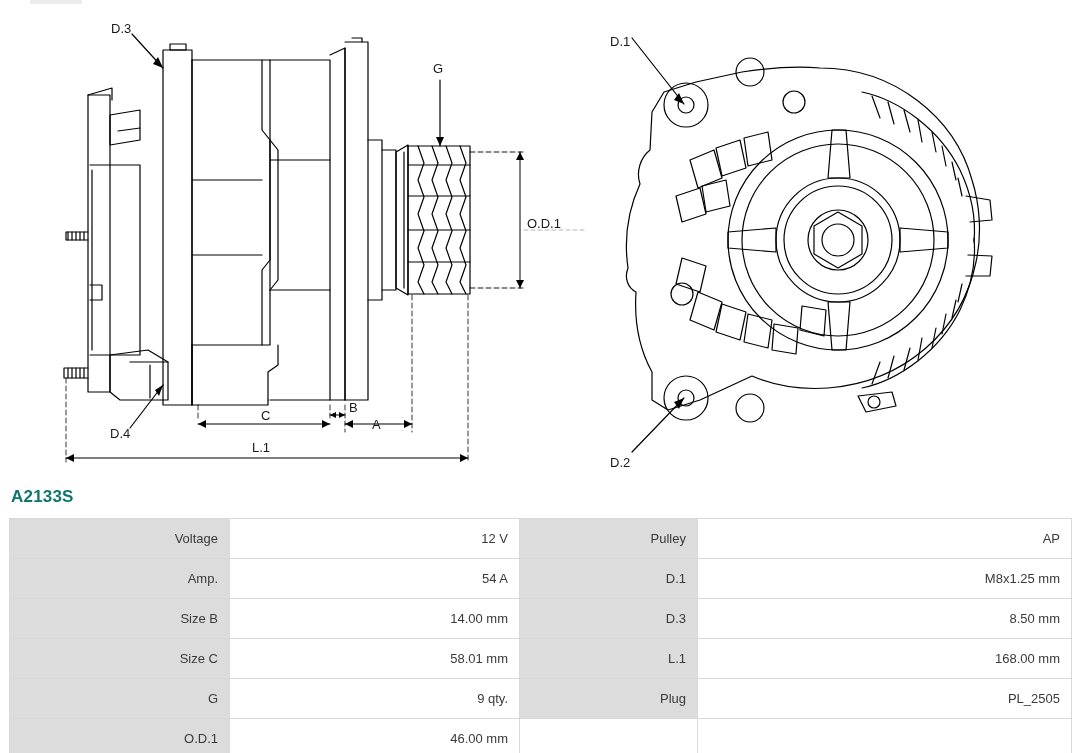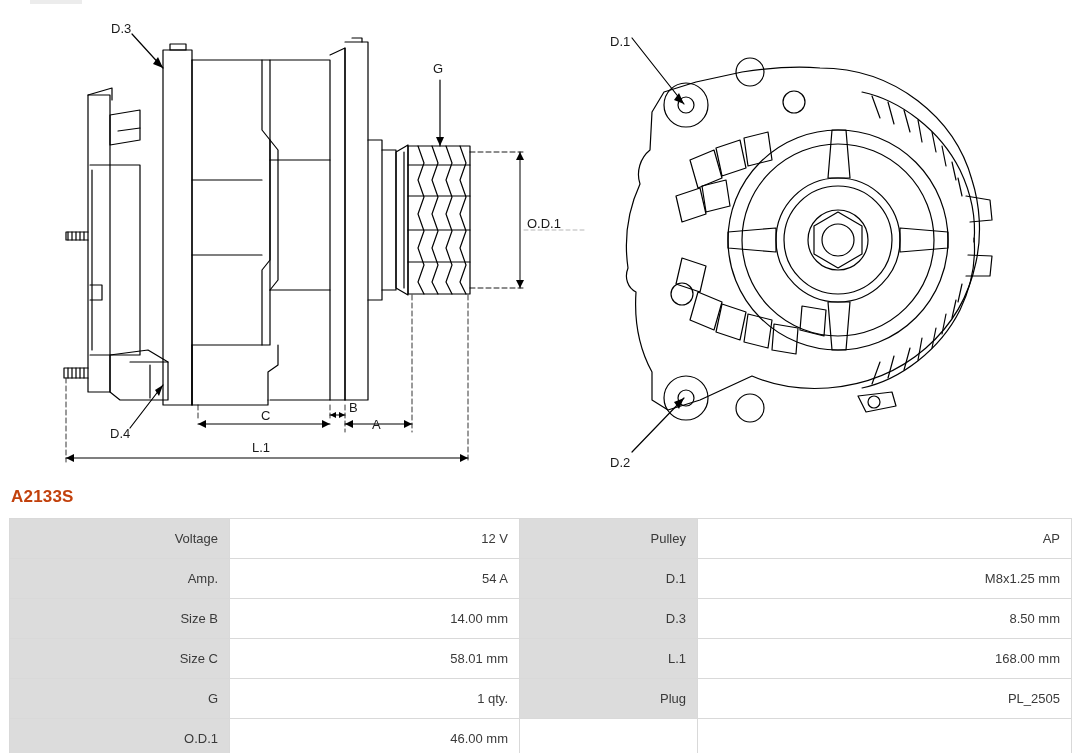--- a/index.html
+++ b/index.html
@@ -28,21 +28,21 @@
     font-size: 13px;
     fill: #1a1a1a;
   }
   
   #part-number {
     position: absolute;
     left: 11px;
     top: 487px;
     font-size: 17px;
     font-weight: bold;
-    color: #c2410c;
+    color: #0f766e;
     letter-spacing: 0.2px;
   }
   
   #spec-table {
     position: absolute;
     left: 9px;
     top: 518px;
     width: 1062px;
     border-collapse: collapse;
     table-layout: fixed;
@@ -290,21 +290,21 @@
         <td class="v">8.50 mm</td>
       </tr>
       <tr>
         <td class="k">Size C</td>
         <td class="v">58.01 mm</td>
         <td class="k">L.1</td>
         <td class="v">168.00 mm</td>
       </tr>
       <tr>
         <td class="k">G</td>
-        <td class="v">1 qty.</td>
+        <td class="v">9 qty.</td>
         <td class="k">Plug</td>
         <td class="v">PL_2505</td>
       </tr>
       <tr>
         <td class="k">O.D.1</td>
         <td class="v">46.00 mm</td>
         <td class="empty"></td>
         <td class="empty"></td>
       </tr>
     </tbody>

